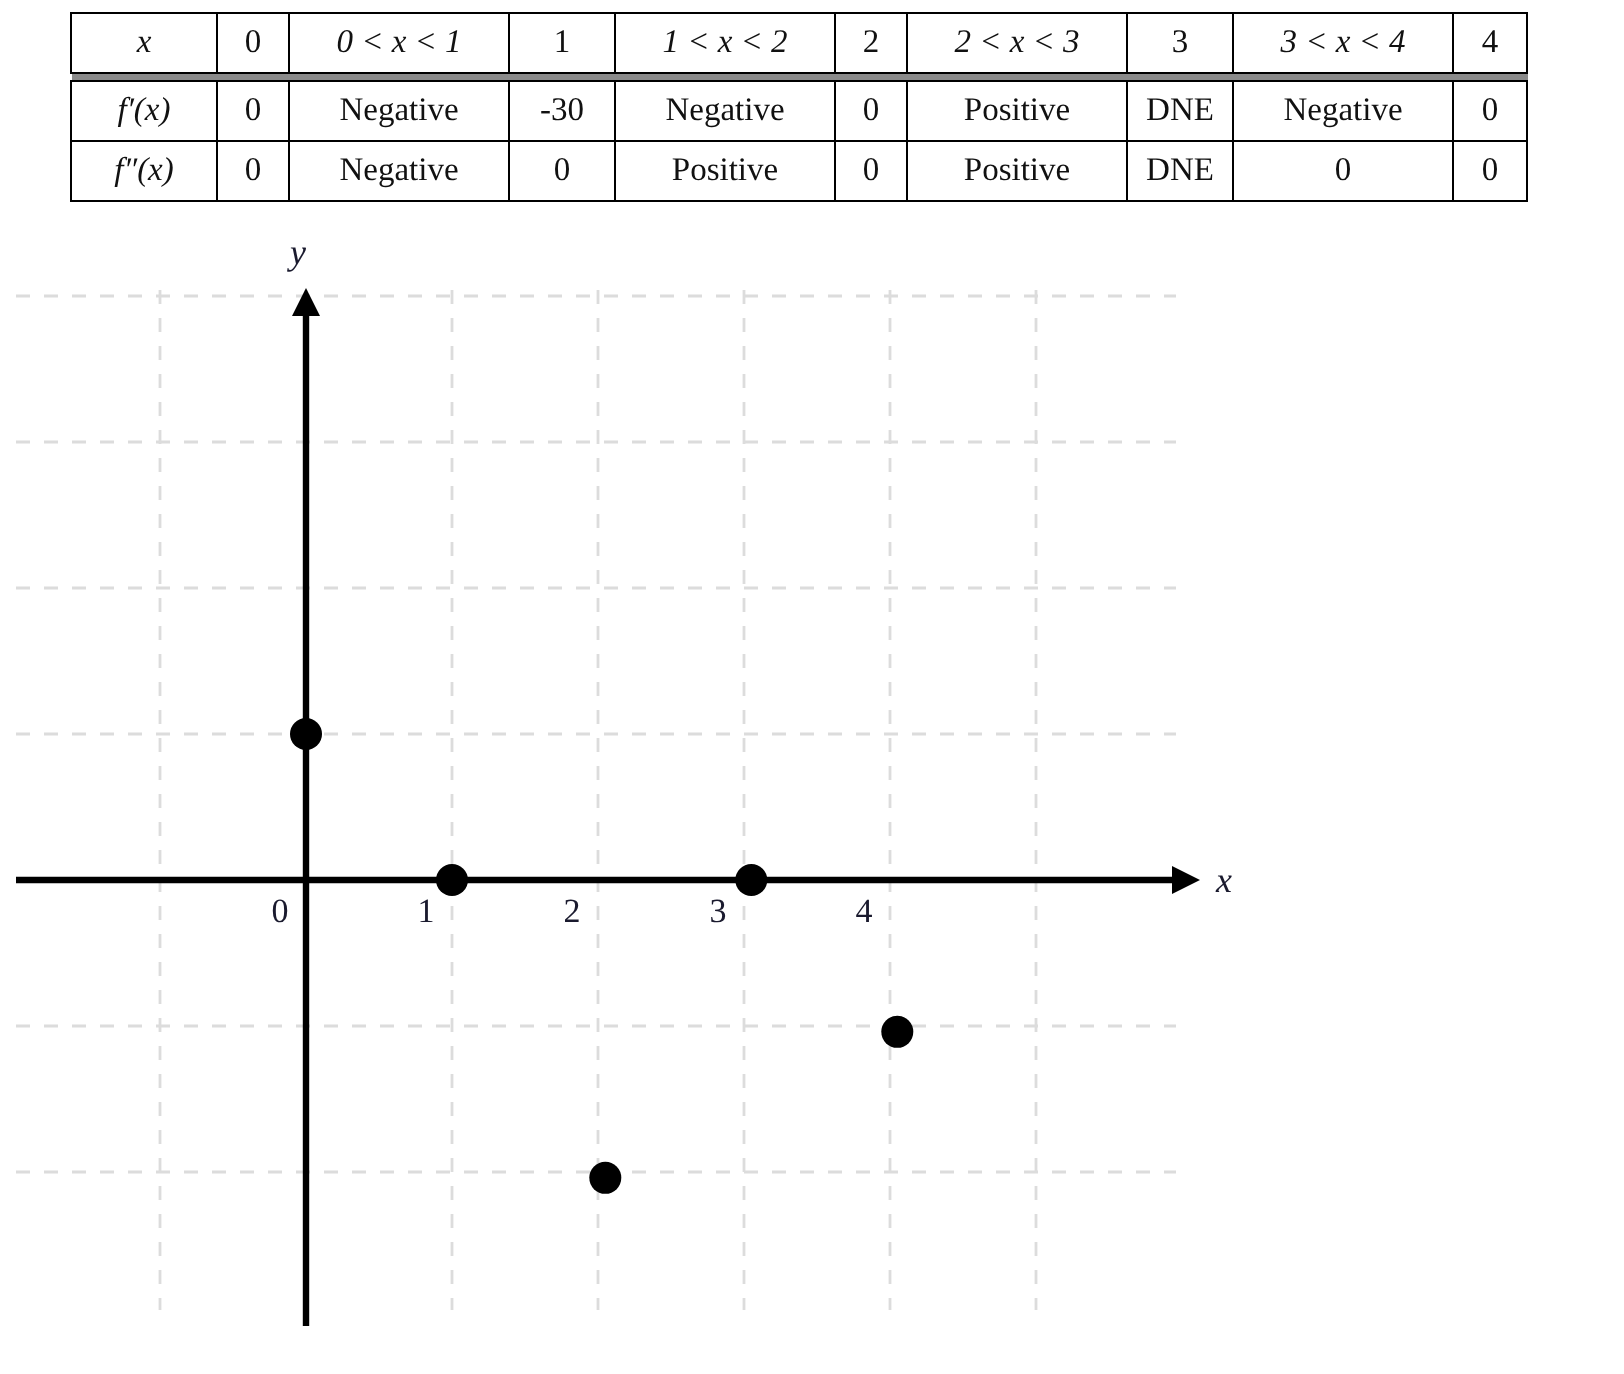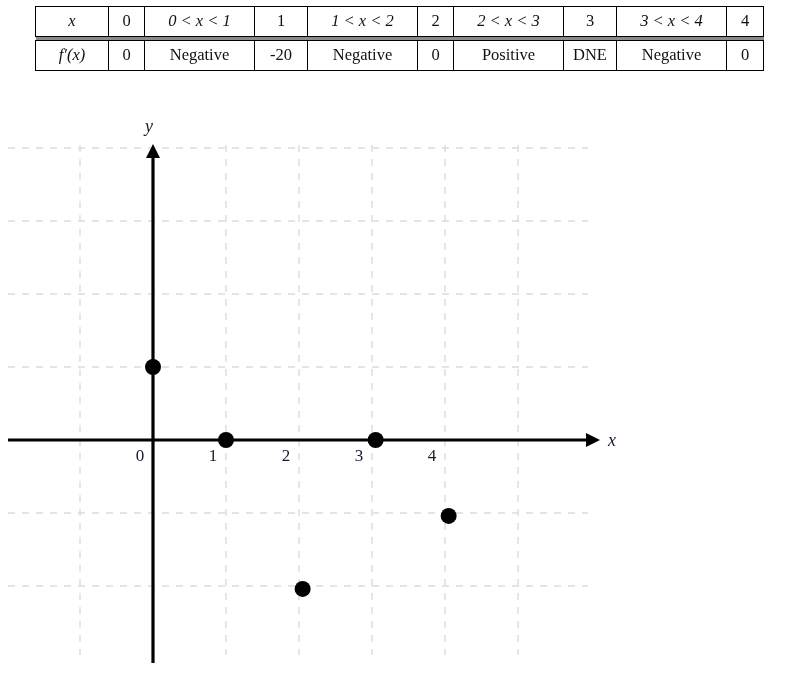--- a/index.html
+++ b/index.html
@@ -102,26 +102,38 @@
         <td class="mathit">3 &lt; x &lt; 4</td>
         <td>4</td>
       </tr>
       <tr class="rule-row">
         <td colspan="10"></td>
       </tr>
       <tr>
         <td class="mathit">f′(x)</td>
         <td>0</td>
         <td>Negative</td>
-        <td>-20</td>
+        <td>-30</td>
         <td>Negative</td>
         <td>0</td>
         <td>Positive</td>
         <td>DNE</td>
         <td>Negative</td>
+        <td>0</td>
+      </tr>
+      <tr>
+        <td class="mathit">f″(x)</td>
+        <td>0</td>
+        <td>Negative</td>
+        <td>0</td>
+        <td>Positive</td>
+        <td>0</td>
+        <td>Positive</td>
+        <td>DNE</td>
+        <td>0</td>
         <td>0</td>
       </tr>
     </tbody>
   </table>
 </div>
 
 <div id="graph-area">
   <svg id="graph-svg" width="812" height="587" viewBox="0 0 812 587">
     <g id="gridlines">
         <line class="grid-line" x1="80" x2="80" y1="45" y2="555"></line>

